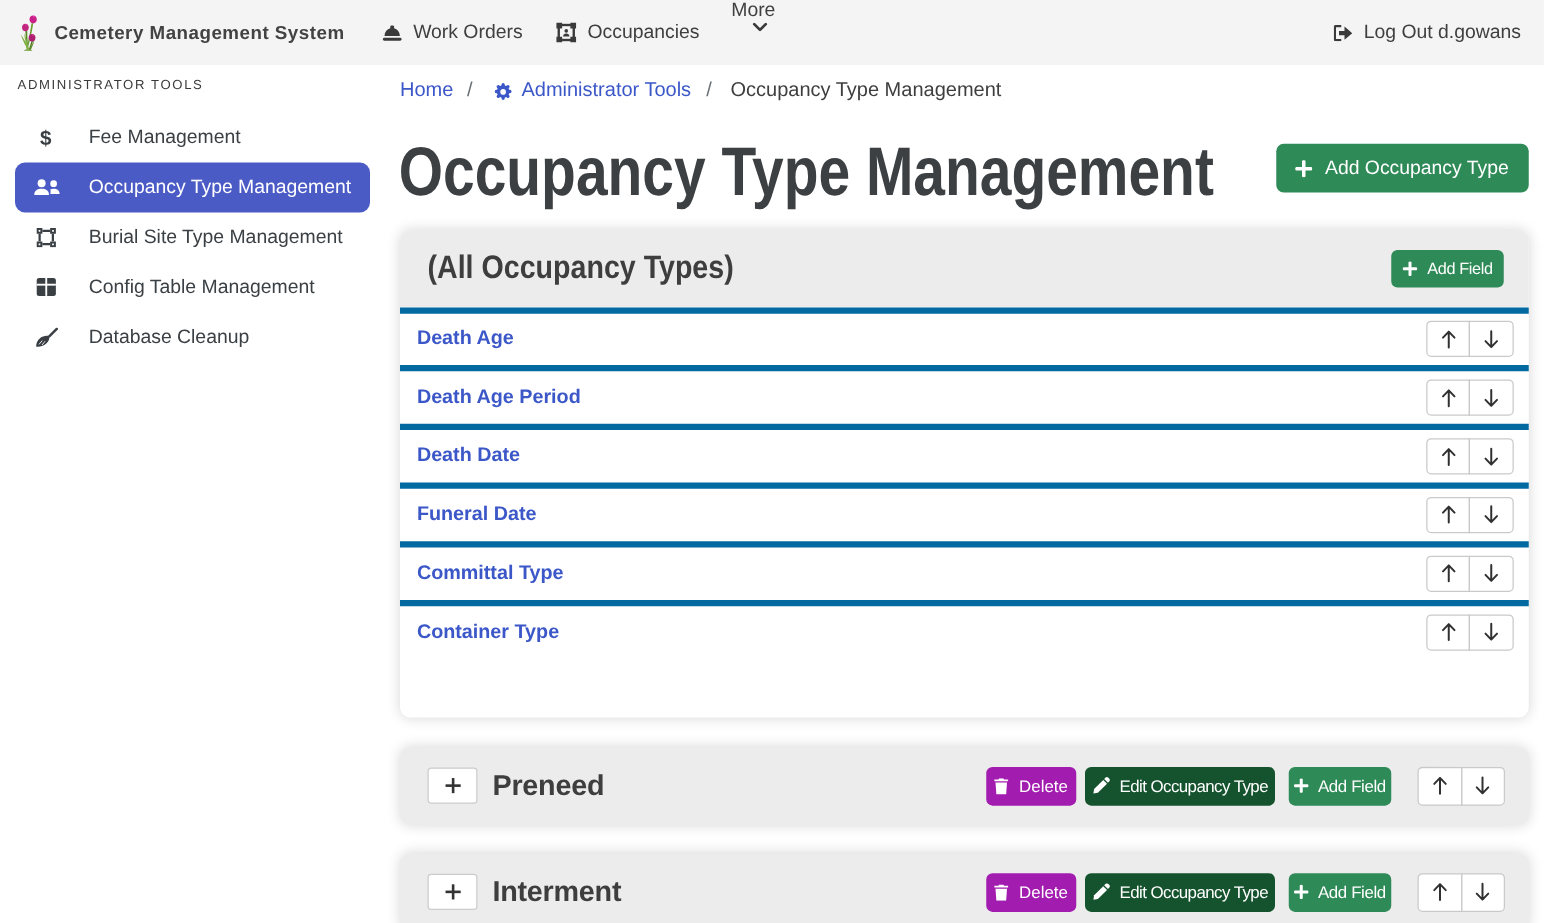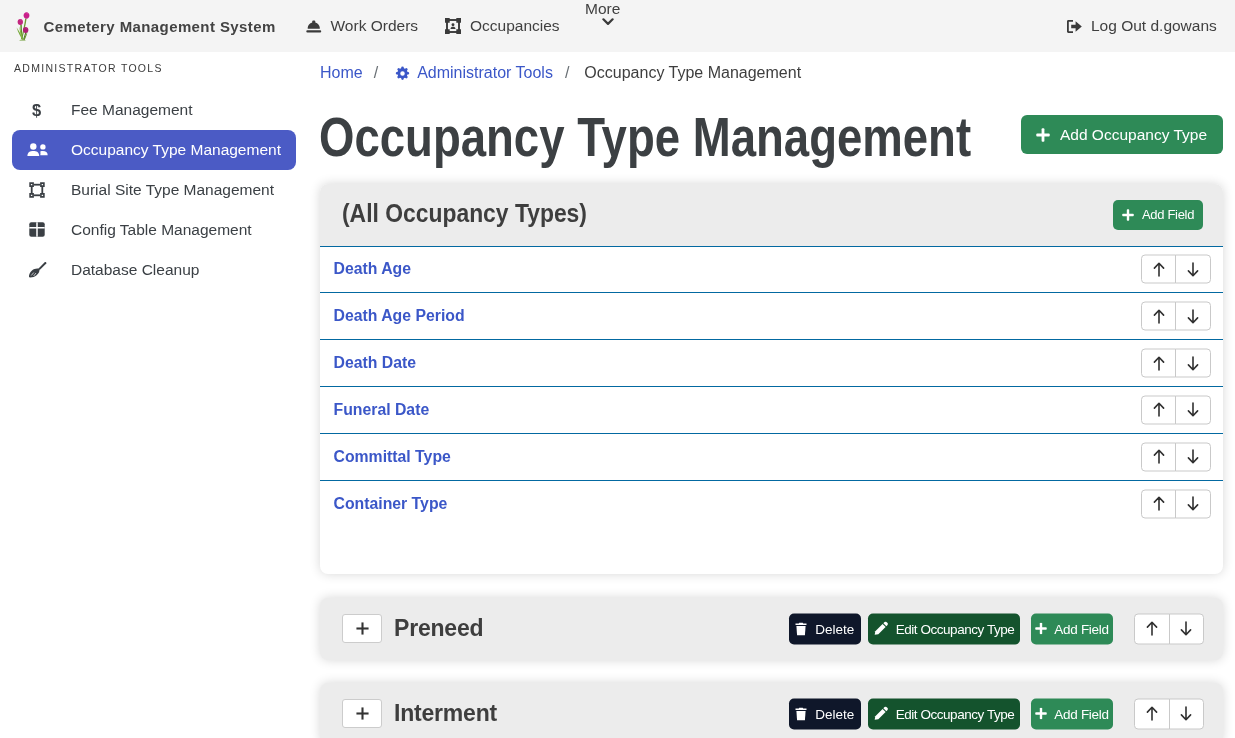--- a/index.html
+++ b/index.html
@@ -50,40 +50,40 @@
 
 
 .card { left:0; width:902.5px; border-radius:8px; box-shadow:0 0 11px rgba(0,0,0,0.16); }
 .card1 { top:132px; height:389.5px; background:#fff; }
 .card1-header { height:61.5px; background:#ececec; border-radius:8px 8px 0 0; position:relative; }
 .card1-header .title { position:absolute; left:21.5px; top:50%; transform:translateY(-54%) scaleX(0.88);
   transform-origin:0 50%; font-size:26px; font-weight:bold; color:#3e3e3e; white-space:nowrap; }
 .btn-addfield { position:absolute; right:19.5px; top:16px; width:90px; height:29.5px;
   background:#2e8a57; font-size:13px; letter-spacing:-0.3px; border-radius:5px; }
 .btn-addfield .plus { margin-right:8px; }
-.frow { height:46.85px; border-top:1px solid #0369a1; position:relative; display:flex; align-items:center; }
+.frow { height:46.85px; border-top:5px solid #0369a1; position:relative; display:flex; align-items:center; }
 .frow:first-of-type { border-top:none; }
 .frow a { margin-left:13.5px; color:#3b57c8; font-weight:bold; font-size:15.8px; }
 .arrows { position:absolute; right:12px; top:50%; transform:translateY(-50%); display:flex; }
 .abtn { width:35.3px; height:29px; background:#fff; border:1px solid #c9c9c9; display:flex;
   align-items:center; justify-content:center; }
 .abtn.up { border-radius:4px 0 0 4px; }
 .abtn.dn { border-radius:0 4px 4px 0; margin-left:-1px; }
 
 
 .scard { height:61.5px; background:#ececec; display:flex; align-items:center; }
 .scard.pre { top:546px; }
 .scard.int { top:631px; }
 .btn-plus { width:40px; height:29px; background:#fff; border:1px solid #ccc; border-radius:3px;
   margin-left:22px; display:flex; align-items:center; justify-content:center; flex:none; }
 .stitle { margin-left:12px; font-size:23px; font-weight:bold; color:#3e3e3e; letter-spacing:-0.2px; white-space:nowrap; }
 .sbtns { position:absolute; right:18.5px; top:50%; transform:translateY(-50%); display:flex; align-items:center; }
 .btn-sm { height:30.5px; font-size:13.5px; border-radius:5px; white-space:nowrap; }
 .btn-sm .tico { margin-right:8px; }
-.btn-del { width:72.5px; background:#0f172a; }
+.btn-del { width:72.5px; background:#a21caf; }
 .btn-edit { width:152px; background:#14532d; margin-left:7px; }
 .btn-edit .etxt { letter-spacing:-0.45px; }
 .btn-af2 { width:82px; background:#2e8a57; margin-left:11px; letter-spacing:-0.3px; }
 .btn-af2 .plus { margin-right:7px; }
 .sarrows { display:flex; margin-left:21.4px; }
 .sarrows .abtn { height:31px; }
 </style>
 </head>
 <body>
 

